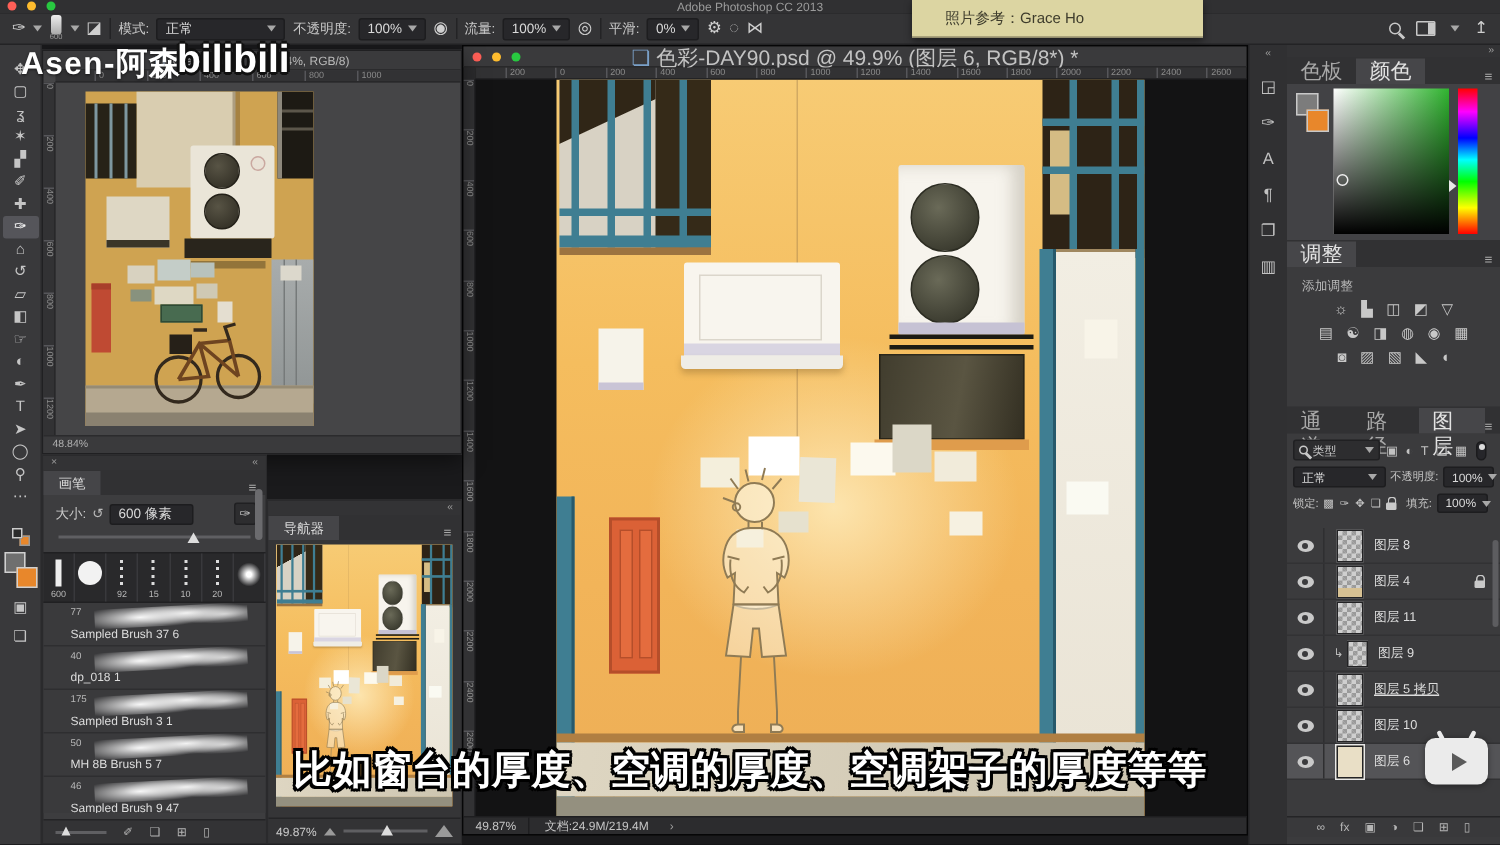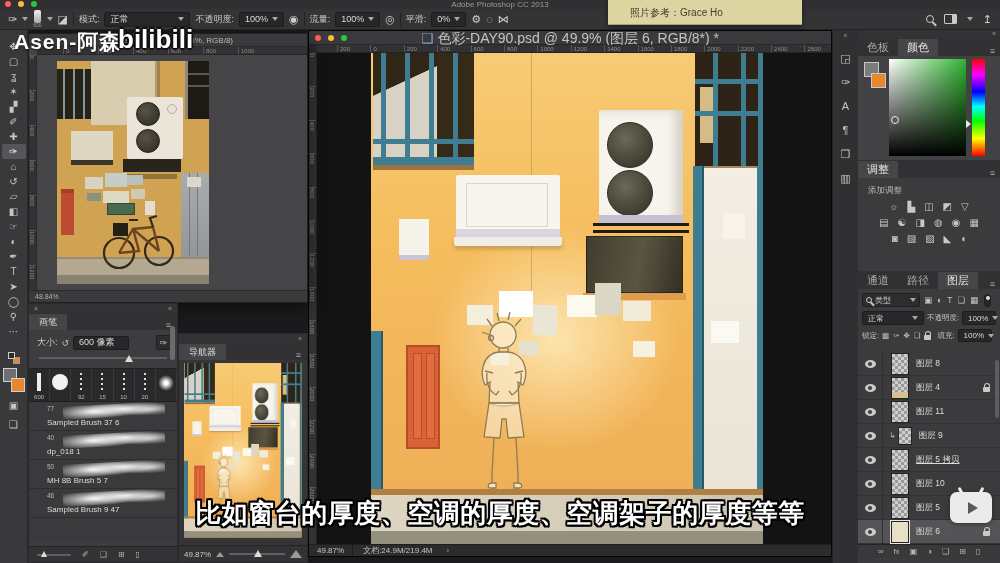--- a/index.html
+++ b/index.html
@@ -154,21 +154,21 @@
   .iconstrip{position:absolute;left:832px;top:30px;width:26px;height:533px;background:#303032;
     border-left:1px solid #242426;z-index:3}
   .iconstrip .coll{font-size:7px;color:#9a9a9a;text-align:center;display:block;padding-top:2px}
   .stripicons{display:flex;flex-direction:column;align-items:center;gap:13px;padding-top:14px}
   .stripicons span{font-size:11px;color:#c2c2c2;line-height:1}
 
   
   .rightdock{position:absolute;left:858px;top:30px;width:142px;height:533px;background:#3b3b3d;z-index:3}
   .rd-mini{height:8px;display:flex;justify-content:flex-end;font-size:7px;color:#9a9a9a;line-height:8px;padding-right:4px;background:#333335}
   .rtabs{height:18px;background:#313133;display:flex;align-items:flex-end}
-  .rtab{height:17px;font-size:11px;line-height:17px;padding:0 9px;color:#a8a8a8}
+  .rtab{height:17px;font-size:14px;line-height:17px;padding:0 9px;color:#a8a8a8}
   .rtab.active{background:#464649;color:#e2e2e2}
   .rmenu{margin-left:auto;font-size:9px;color:#aaa;padding-right:5px}
   .colorarea{position:relative;height:104px;background:#424245}
   .cswB{position:absolute;left:6px;top:6px;width:15px;height:15px;background:#7c7c7c;border:1px solid #c8c8c8}
   .cswF{position:absolute;left:13px;top:17px;width:15px;height:15px;background:#e8872b;border:1px solid #c8c8c8}
   .gradsq{position:absolute;left:31px;top:3px;width:77px;height:97px;
     background:linear-gradient(to top,#000,rgba(0,0,0,0) 100%),linear-gradient(to right,#fff,#30b430)}
   .gsel{position:absolute;left:33px;top:60px;width:8px;height:8px;border:1.5px solid #eee;border-radius:50%}
   .huebar{position:absolute;left:114px;top:3px;width:13px;height:97px;
     background:linear-gradient(to bottom,#f00 0%,#f0f 16%,#00f 34%,#0ff 49%,#0f0 64%,#ff0 82%,#f00 100%)}
@@ -480,20 +480,25 @@
           <span class="bstroke"></span>
           <span class="bname">Sampled Brush 37 6</span>
         </div>
 
         <div class="brow">
           <span class="bsize">40</span>
           <span class="bstroke"></span>
           <span class="bname">dp_018 1</span>
         </div>
 
+        <div class="brow">
+          <span class="bsize">175</span>
+          <span class="bstroke"></span>
+          <span class="bname">Sampled Brush 3 1</span>
+        </div>
 
         <div class="brow">
           <span class="bsize">50</span>
           <span class="bstroke"></span>
           <span class="bname">MH 8B Brush 5 7</span>
         </div>
 
         <div class="brow">
           <span class="bsize">46</span>
           <span class="bstroke"></span>
@@ -940,29 +945,20 @@
         <div class="lrow">
           <span class="eyecell">
             <span class="eye"></span>
           </span>
 
           <span class="thumb"></span>
           <span class="lname">图层 10</span>
 
         </div>
 
-        <div class="lrow">
-          <span class="eyecell">
-            <span class="eye"></span>
-          </span>
-
-          <span class="thumb"></span>
-          <span class="lname">图层 5</span>
-
-        </div>
 
         <div class="lrow locked selected beige">
           <span class="eyecell">
             <span class="eye"></span>
           </span>
 
           <span class="thumb"></span>
           <span class="lname">图层 6</span>
           <span class="lockbadge padlock"></span>
         </div>

